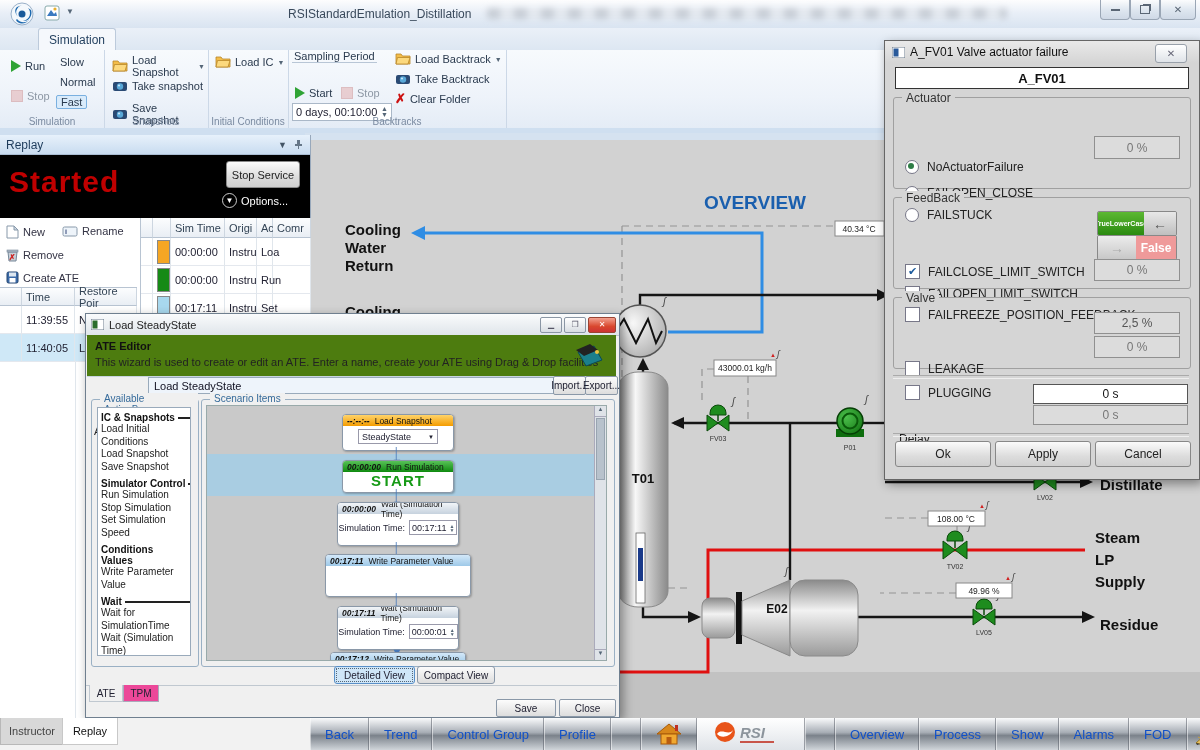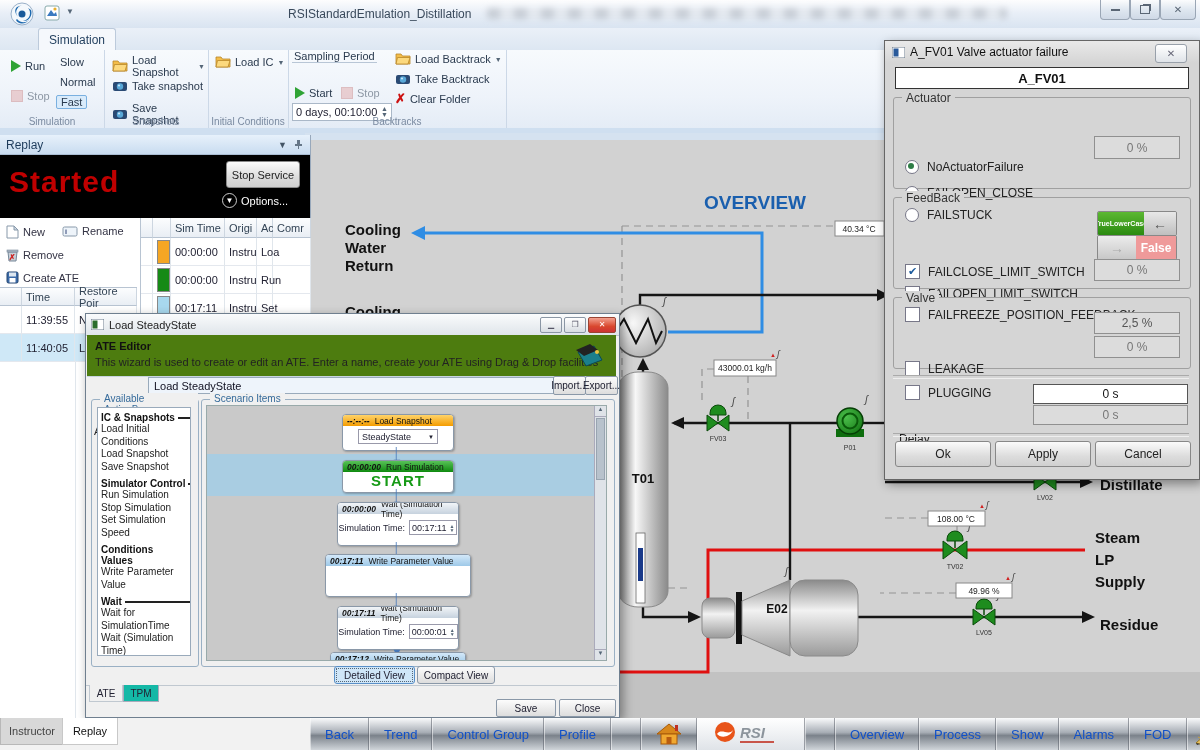--- a/index.html
+++ b/index.html
@@ -614,21 +614,21 @@
       <div class="abs" style="right:0;top:0;width:11px;height:254px;background:#dfe3e8;border-left:1px solid #aab">
         <div style="height:10px;font-size:6px;text-align:center;color:#567;border-bottom:1px solid #aab">▲</div>
         <div style="height:60px;background:#b8c2cc;border:1px solid #98a4b0;margin:1px"></div>
         <div style="position:absolute;bottom:0;width:100%;height:10px;font-size:6px;text-align:center;color:#567;border-top:1px solid #aab">▼</div>
       </div>
     </div>
     <div class="viewbtn sel" style="left:248px;top:352px;width:79px">Detailed View</div>
     <div class="viewbtn" style="left:331px;top:352px;width:76px">Compact View</div>
     <div class="abs" style="left:0;top:371px;width:531px;height:1px;background:#c0c8d0"></div>
     <div class="atab" style="left:3px;top:371px;width:32px;background:#f0f0f0;border:1px solid #c0c8d0;border-top:none">ATE</div>
-    <div class="atab" style="left:37px;top:371px;width:34px;background:#14b8a6;border:1px solid #aab;border-top:none">TPM</div>
+    <div class="atab" style="left:37px;top:371px;width:34px;background:#ec4899;border:1px solid #aab;border-top:none">TPM</div>
     <div class="viewbtn" style="left:410px;top:385px;width:58px;border-radius:2px">Save</div>
     <div class="viewbtn" style="left:473px;top:385px;width:55px;border-radius:2px">Close</div>
   </div>
 
   <div class="dlg" id="fail">
     <div id="fail-title">
       <svg width="13" height="11" viewBox="0 0 13 11">
           <rect x="0" y="0" width="13" height="11" fill="#fff" stroke="#678"></rect>
           <rect x="1.5" y="1.5" width="5" height="8" fill="#2a5a9a"></rect>
         </svg>

